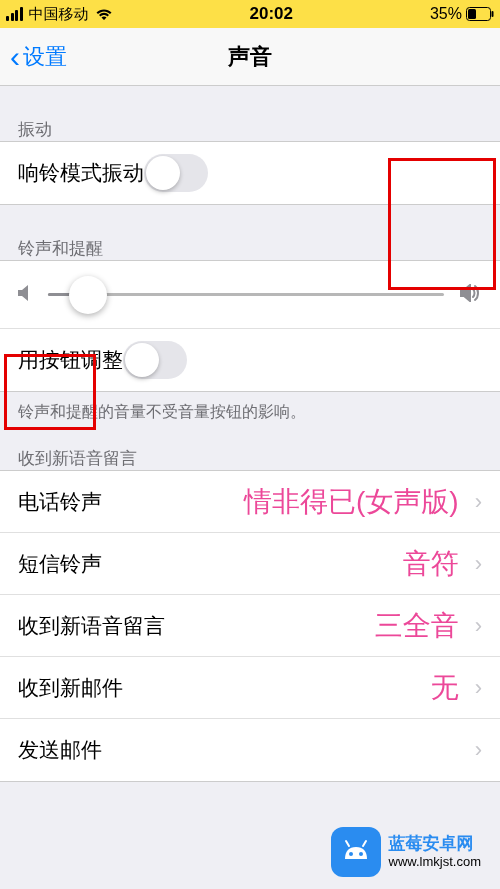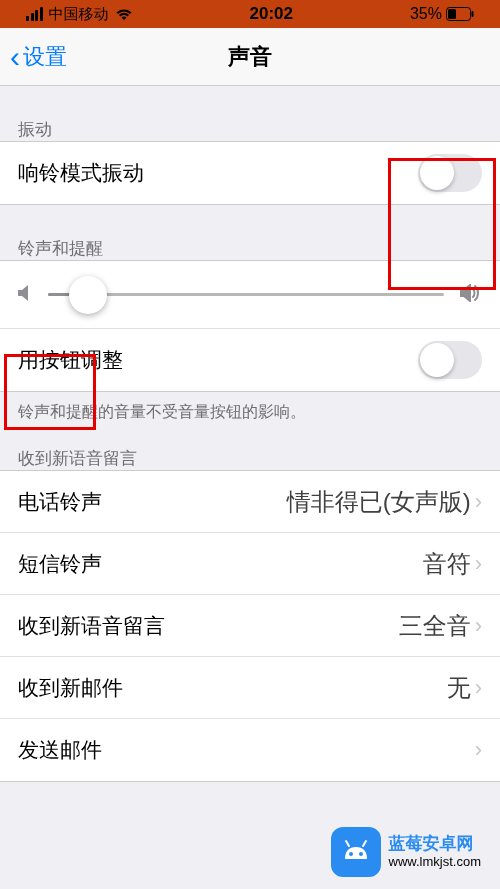--- a/index.html
+++ b/index.html
@@ -15,22 +15,22 @@
       font-family: -apple-system, "PingFang SC", "Helvetica Neue", sans-serif;
       color: #000;
       overflow: hidden;
       position: relative;
     }
     .status-bar {
       height: 28px;
       display: flex;
       justify-content: space-between;
       align-items: center;
-      padding: 0 26px;
-      background: #c2410c;
+      padding: 0 6px;
+      background: #fde047;
       font-size: 16px;
       font-weight: 500;
     }
     .status-left {
       display: flex;
       align-items: center;
       gap: 6px;
     }
     .status-right {
       display: flex;
@@ -99,35 +99,34 @@
     .group {
       background: #fff;
       border-top: 1px solid #ccc;
       border-bottom: 1px solid #ccc;
     }
     .row {
       min-height: 62px;
       padding: 0 18px;
       display: flex;
       align-items: center;
-      justify-content: space-between;
       border-bottom: 1px solid #e0e0e0;
     }
     .row:last-child {
       border-bottom: none;
     }
     .row-label {
       font-size: 21px;
       color: #000;
     }
     .row-value {
-      font-size: 24px;
-      color: #404040;
+      font-size: 28px;
+      color: #ec4899;
       margin-left: auto;
-      margin-right: 4px;
+      margin-right: 16px;
     }
     .chevron {
       color: #c7c7cc;
       font-size: 22px;
     }
     
     .switch {
       width: 64px;
       height: 38px;
       border-radius: 19px;

